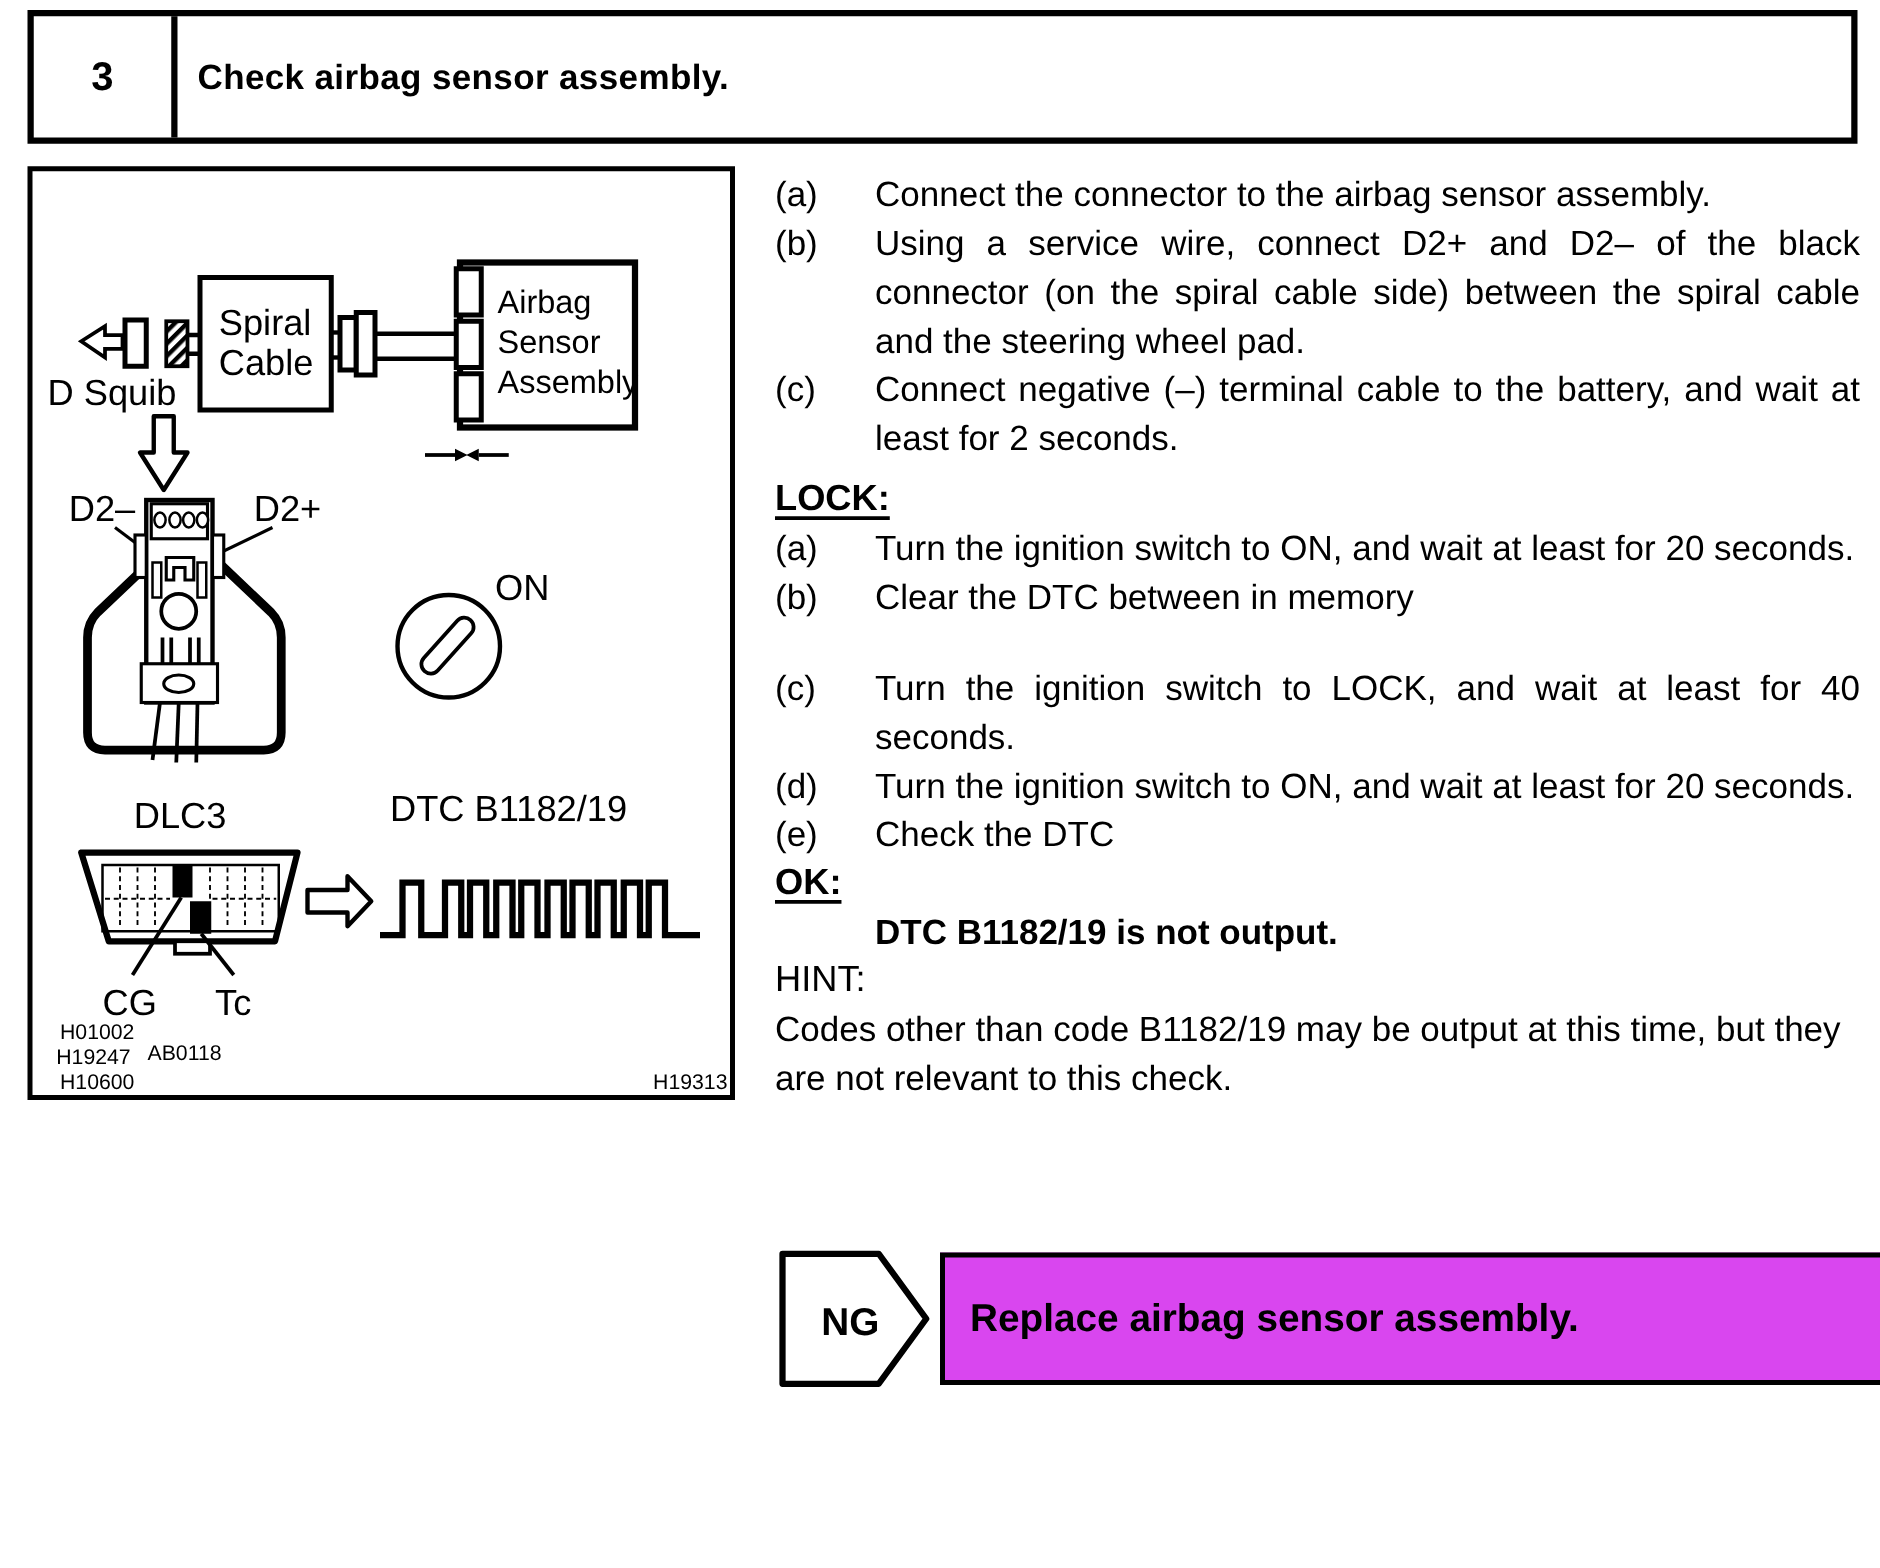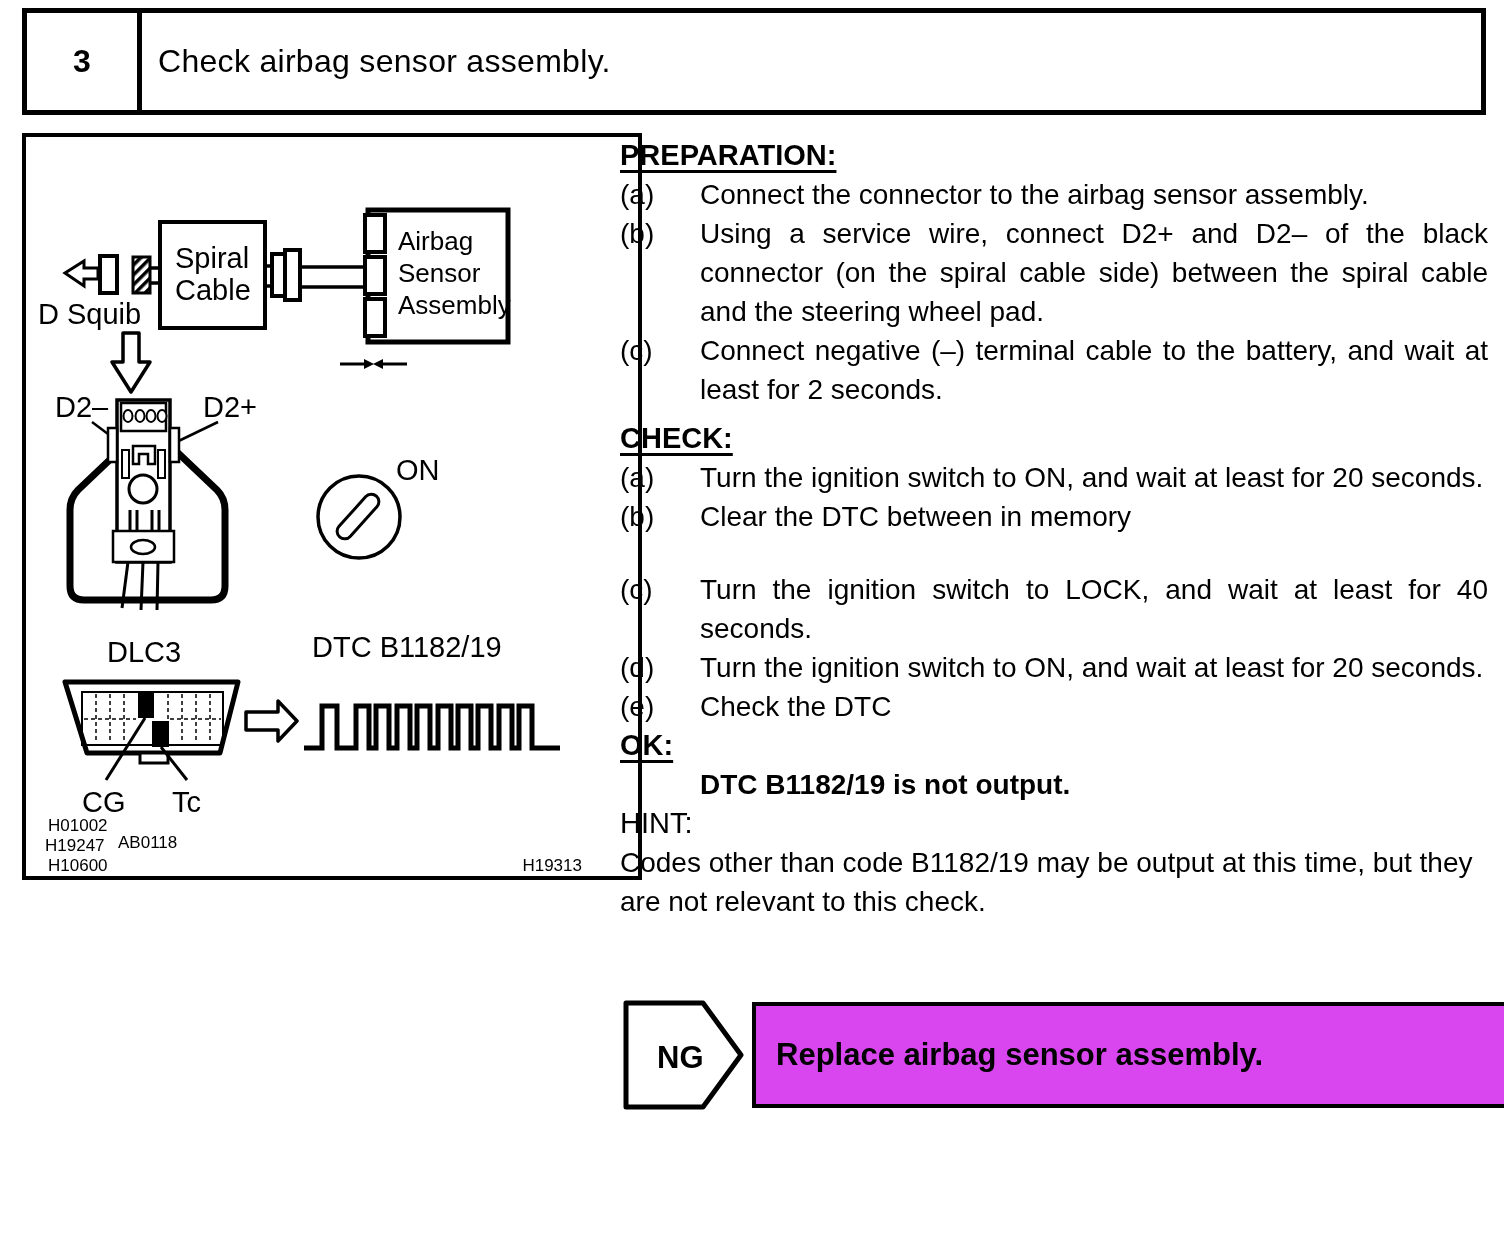--- a/index.html
+++ b/index.html
@@ -12,25 +12,25 @@
     position:absolute; left:22px; top:8px; width:1464px; height:107px;
     border:5px solid #000; box-sizing:border-box; display:flex; background:#fff;
   }
   .step-num {
     width:110px; flex:0 0 110px; border-right:5px solid #000;
     display:flex; align-items:center; justify-content:center;
     font-weight:bold; font-size:32px;
   }
   .step-title {
     flex:1; display:flex; align-items:center; padding-left:16px;
-    font-weight:normal; font-size:32px; letter-spacing:.3px;
+    font-weight:bold; font-size:28px; letter-spacing:.3px;
   }
   
   .figure {
-    position:absolute; left:22px; top:133px; width:620px; height:747px;
+    position:absolute; left:22px; top:133px; width:566px; height:747px;
     border:4px solid #000; box-sizing:border-box; background:#fff;
   }
   .figure svg { display:block; }
   svg text { font-family:"Liberation Sans", sans-serif; fill:#000; }
   .ft-lg { font-size:29px; }
   .ft-md { font-size:26px; }
   .ft-sm { font-size:17px; }
   
   .proc {
     position:absolute; left:620px; top:136px; width:868px;
@@ -188,36 +188,35 @@
         <text class="ft-sm" x="48" y="831">H01002</text>
         <text class="ft-sm" x="45" y="851">H19247</text>
         <text class="ft-sm" x="118" y="848">AB0118</text>
         <text class="ft-sm" x="48" y="871">H10600</text>
         <text class="ft-sm" x="582" y="871" text-anchor="end">H19313</text>
       </g>
     </svg>
   </div>
 
   <div class="proc">
-    <div class="sec-head">PREPARATION:</div>
 
     <div class="item">
       <span class="lbl">(a)</span>
       <span class="txt">Connect the connector to the airbag sensor assembly.</span>
     </div>
     <div class="item">
       <span class="lbl">(b)</span>
       <span class="txt">Using a service wire, connect D2+ and D2– of the black connector (on the spiral cable side) between the spiral cable and the steering wheel pad.</span>
     </div>
     <div class="item">
       <span class="lbl">(c)</span>
       <span class="txt">Connect negative (–) terminal cable to the battery, and wait at least for 2 seconds.</span>
     </div>
 
-    <div class="sec-head check-head">CHECK:</div>
+    <div class="sec-head check-head">LOCK:</div>
 
     <div class="item">
       <span class="lbl">(a)</span>
       <span class="txt">Turn the ignition switch to ON, and wait at least for 20 seconds.</span>
     </div>
     <div class="item gap-after">
       <span class="lbl">(b)</span>
       <span class="txt">Clear the DTC between in memory</span>
     </div>
     <div class="item">

